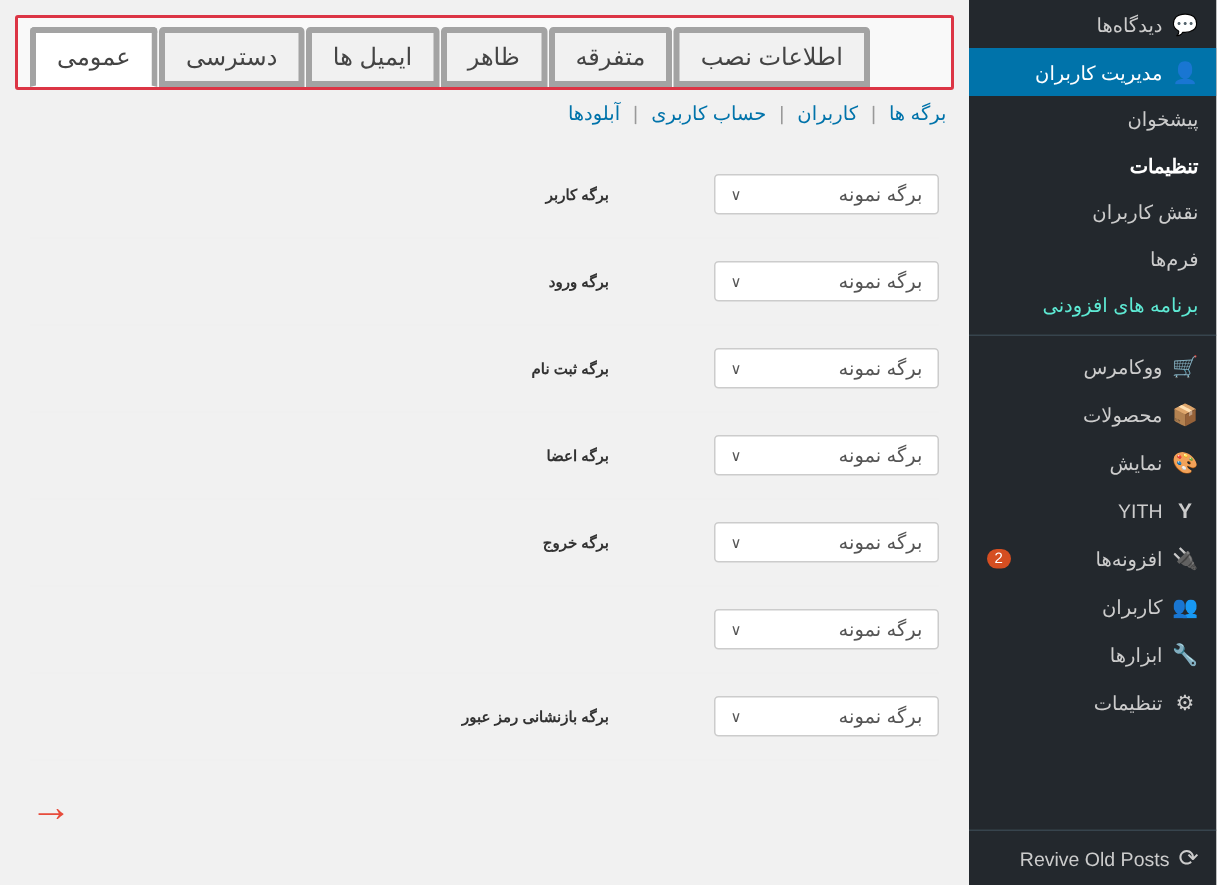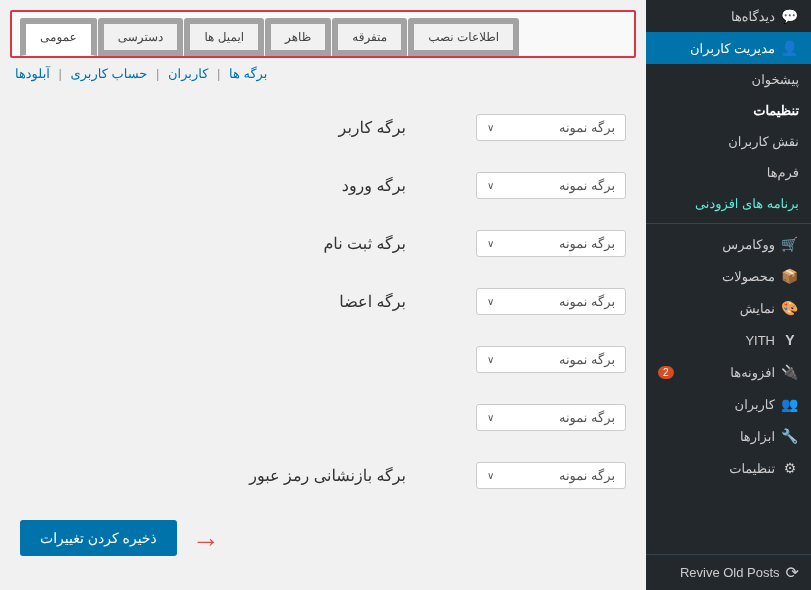--- a/index.html
+++ b/index.html
@@ -90,21 +90,21 @@
       display: flex;
       flex-direction: column;
       overflow: hidden;
     }
 
     
     .breadcrumb {
       padding: 8px 15px;
       font-size: 13px;
       color: #555;
-      text-align: left;
+      text-align: right;
     }
 
     .breadcrumb .separator {
       margin: 0 5px;
       color: #999;
     }
 
     
     .page-content {
       flex: 1;
@@ -115,23 +115,23 @@
     
     .form-row {
       display: flex;
       align-items: center;
       justify-content: space-between;
       padding: 15px 0;
       border-bottom: 1px solid #f0f0f0;
     }
 
     .form-label {
-      font-size: 16px;
+      font-size: 10px;
       color: #333;
-      font-weight: normal;
+      font-weight: bold;
       flex: 1;
       text-align: right;
       padding-right: 20px;
     }
 
     .form-control {
       display: flex;
       align-items: center;
       gap: 5px;
       min-width: 200px;
@@ -195,24 +195,24 @@
     .tabs-inner {
       display: flex;
       justify-content: flex-end;
       gap: 1px;
       padding: 6px 8px 0;
       background: #f9f9f9;
     }
 
     .tab-btn {
       padding: 6px 14px;
-      border: 6px solid #a3a3a3;
+      border: 4px solid #a3a3a3;
       background: #f1f1f1;
       cursor: pointer;
-      font-size: 12px;
+      font-size: 16px;
       color: #444;
       font-family: Tahoma, Arial, sans-serif;
       border-radius: 3px 3px 0 0;
     }
 
     .tab-btn.active {
       background: #fff;
       border-bottom: 1px solid #fff;
     }
   </style>
@@ -345,20 +345,21 @@
     </div>
     <div class="form-label">برگه اعضا</div>
   </div>
         <div class="form-row">
     <div class="form-control">
       <div class="select-box">
         <span>برگه نمونه</span>
         <span class="chevron">∨</span>
       </div>
     </div>
+    <div class="form-label">برگه خروج</div>
   </div>
         <div class="form-row">
     <div class="form-control">
       <div class="select-box">
         <span>برگه نمونه</span>
         <span class="chevron">∨</span>
       </div>
     </div>
   </div>
         <div class="form-row">
@@ -367,16 +368,15 @@
         <span>برگه نمونه</span>
         <span class="chevron">∨</span>
       </div>
     </div>
     <div class="form-label">برگه بازنشانی رمز عبور</div>
   </div>
       </div>
 
     <div class="save-section">
       <span class="arrow-icon">→</span>
-      <button class="save-button">ذخیره کردن تغییرات</button>
     </div>
   </div>
 </div>
 
 </body></html>

